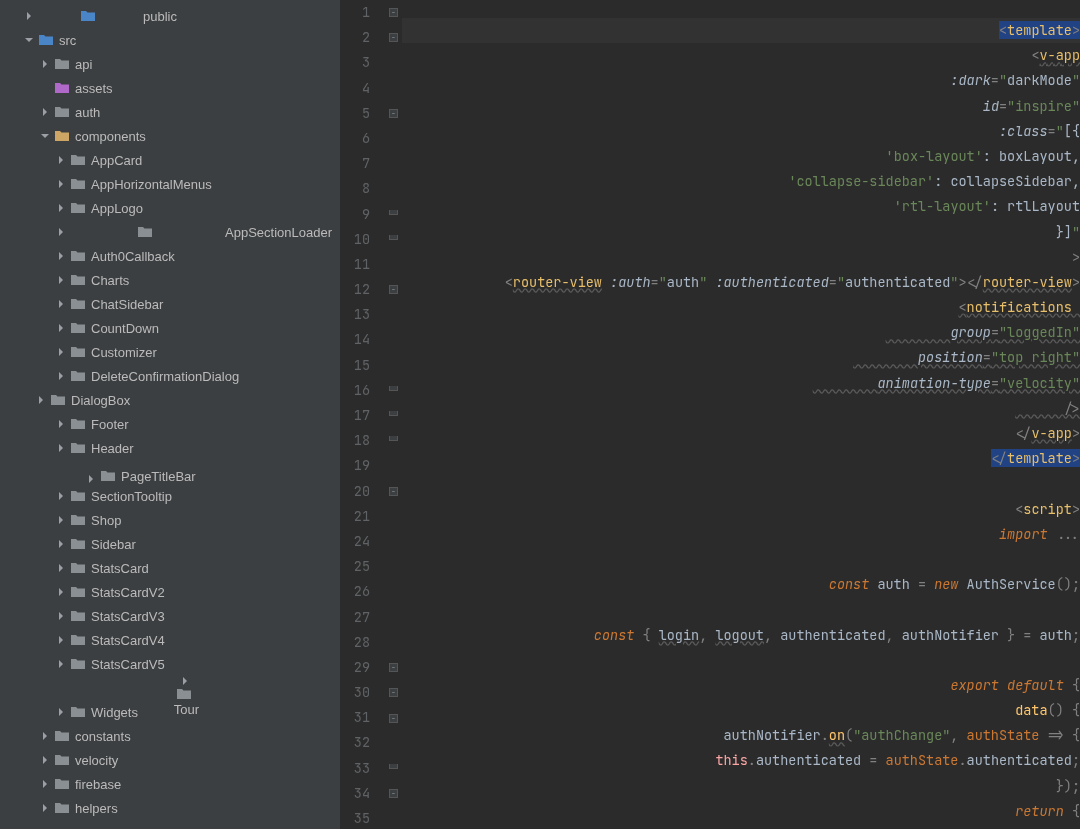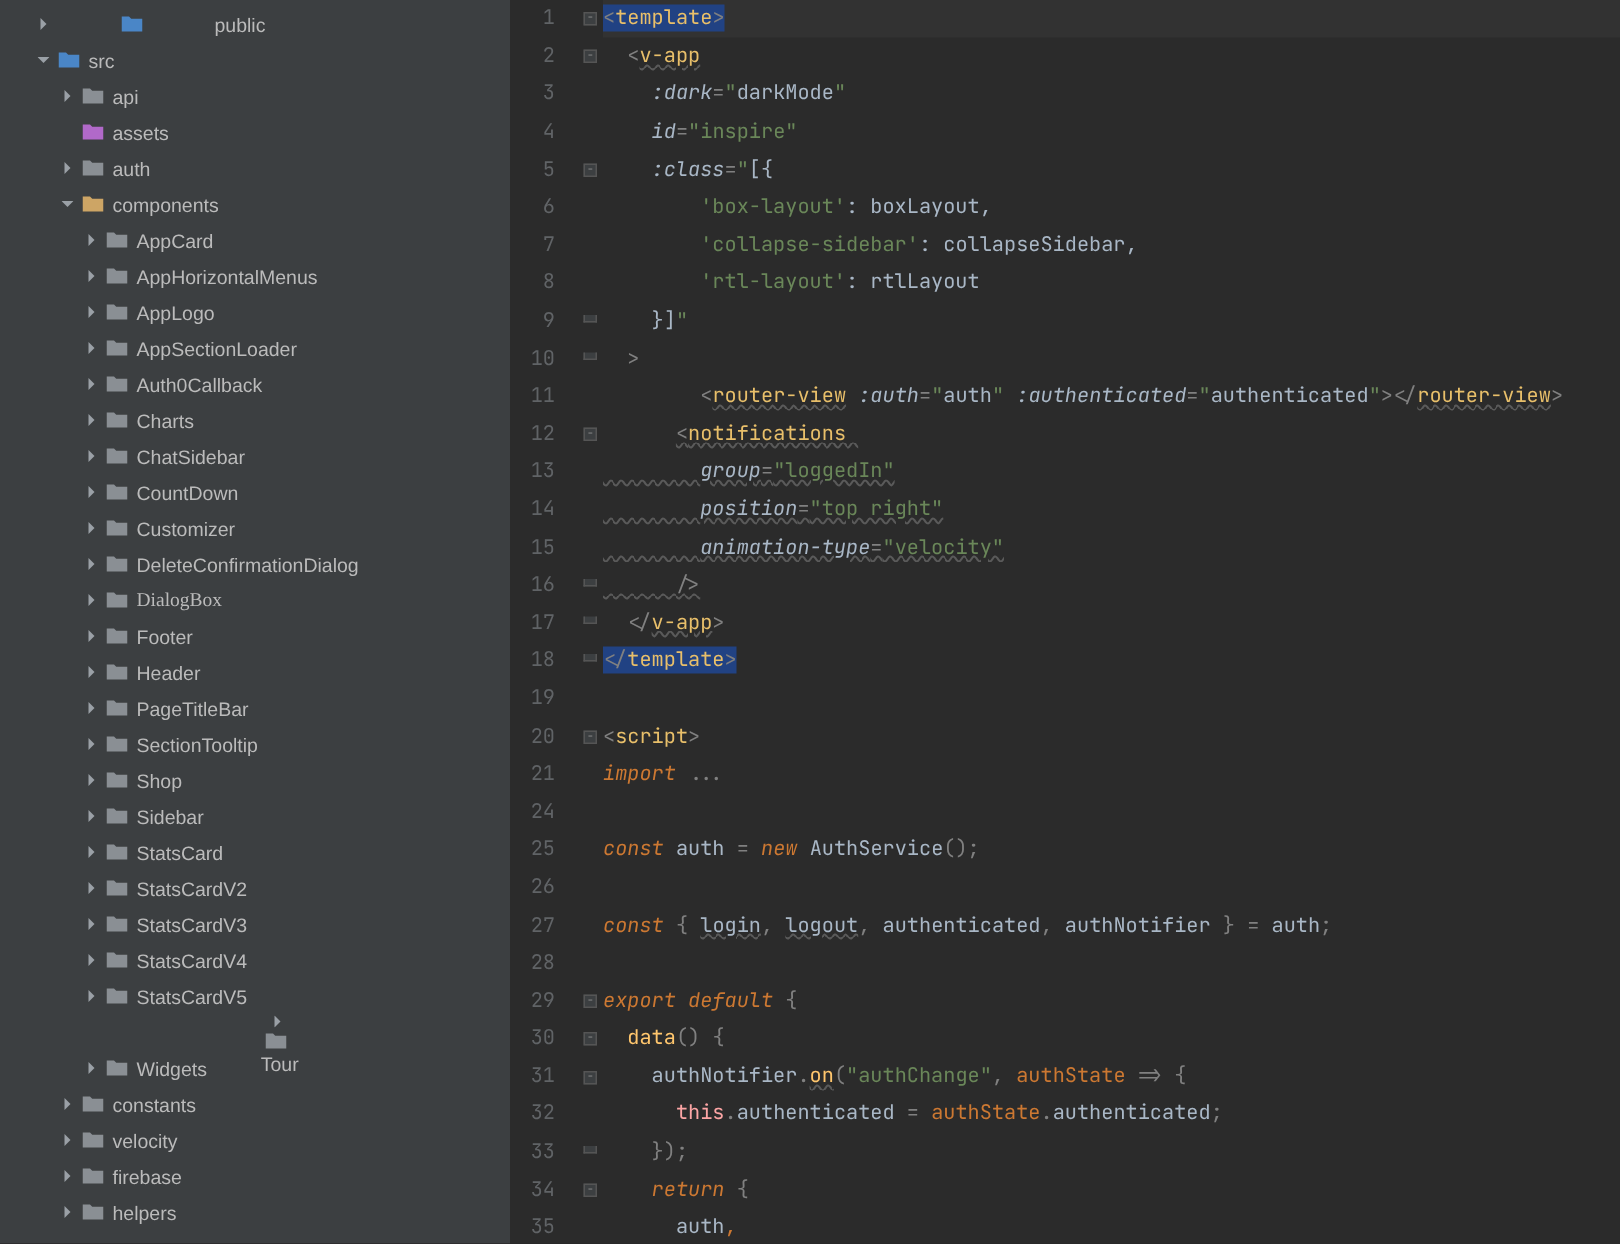--- a/index.html
+++ b/index.html
@@ -85,23 +85,24 @@
     border: 1px solid #555;
     background: #3c3f41;
     font-size: 8px;
     line-height: 7px;
     text-align: center;
     color: #888;
   }
   .code {
     flex: 1;
     padding-left: 2px;
-    padding-top: 0;
+    padding-top: 18px;
     white-space: pre;
     overflow: hidden;
+    text-align: right;
   }
   .code-line { height: 25.2px; }
   .hl-line1 { background: #323232; }
   .sel { background: #214283; }
   .c-gray { color: #808080; }
   .c-tag { color: #e8bf6a; }
   .c-attr { color: #a9b7c6; font-style: italic; }
   .c-attr-v { color: #a9b7c6; }
   .c-str { color: #6a8759; }
   .c-kw { color: #cc7832; }
@@ -230,21 +231,21 @@
             <path d="M2 0 L6 4 L2 8 Z" fill="#9aa0a6"></path>
           </svg>
         </span>
         <span class="icon folder-icon">
           <svg width="14" height="12" viewBox="0 0 14 12">
             <path d="M0 1 h5 l1.5 1.5 H14 V11 H0 Z"></path>
           </svg>
         </span>
         <span class="label">AppLogo</span>
       </div>
-      <div class="tree-row" style="padding-left: 56px;">
+      <div class="tree-row" style="padding-left: 56px; justify-content: space-between;">
         <span class="arrow arrow-right">
           <svg width="8" height="8" viewBox="0 0 8 8">
             <path d="M2 0 L6 4 L2 8 Z" fill="#9aa0a6"></path>
           </svg>
         </span>
         <span class="icon folder-icon">
           <svg width="14" height="12" viewBox="0 0 14 12">
             <path d="M0 1 h5 l1.5 1.5 H14 V11 H0 Z"></path>
           </svg>
         </span>
@@ -321,21 +322,21 @@
             <path d="M2 0 L6 4 L2 8 Z" fill="#9aa0a6"></path>
           </svg>
         </span>
         <span class="icon folder-icon">
           <svg width="14" height="12" viewBox="0 0 14 12">
             <path d="M0 1 h5 l1.5 1.5 H14 V11 H0 Z"></path>
           </svg>
         </span>
         <span class="label">DeleteConfirmationDialog</span>
       </div>
-      <div class="tree-row" style="padding-left: 56px; font-family: Liberation Serif, serif;">
+      <div class="tree-row" style="padding-left: 36px;">
         <span class="arrow arrow-right">
           <svg width="8" height="8" viewBox="0 0 8 8">
             <path d="M2 0 L6 4 L2 8 Z" fill="#9aa0a6"></path>
           </svg>
         </span>
         <span class="icon folder-icon">
           <svg width="14" height="12" viewBox="0 0 14 12">
             <path d="M0 1 h5 l1.5 1.5 H14 V11 H0 Z"></path>
           </svg>
         </span>
@@ -360,21 +361,21 @@
             <path d="M2 0 L6 4 L2 8 Z" fill="#9aa0a6"></path>
           </svg>
         </span>
         <span class="icon folder-icon">
           <svg width="14" height="12" viewBox="0 0 14 12">
             <path d="M0 1 h5 l1.5 1.5 H14 V11 H0 Z"></path>
           </svg>
         </span>
         <span class="label">Header</span>
       </div>
-      <div class="tree-row" style="padding-left: 56px;">
+      <div class="tree-row" style="padding-left: 86px; align-items: flex-end;">
         <span class="arrow arrow-right">
           <svg width="8" height="8" viewBox="0 0 8 8">
             <path d="M2 0 L6 4 L2 8 Z" fill="#9aa0a6"></path>
           </svg>
         </span>
         <span class="icon folder-icon">
           <svg width="14" height="12" viewBox="0 0 14 12">
             <path d="M0 1 h5 l1.5 1.5 H14 V11 H0 Z"></path>
           </svg>
         </span>

